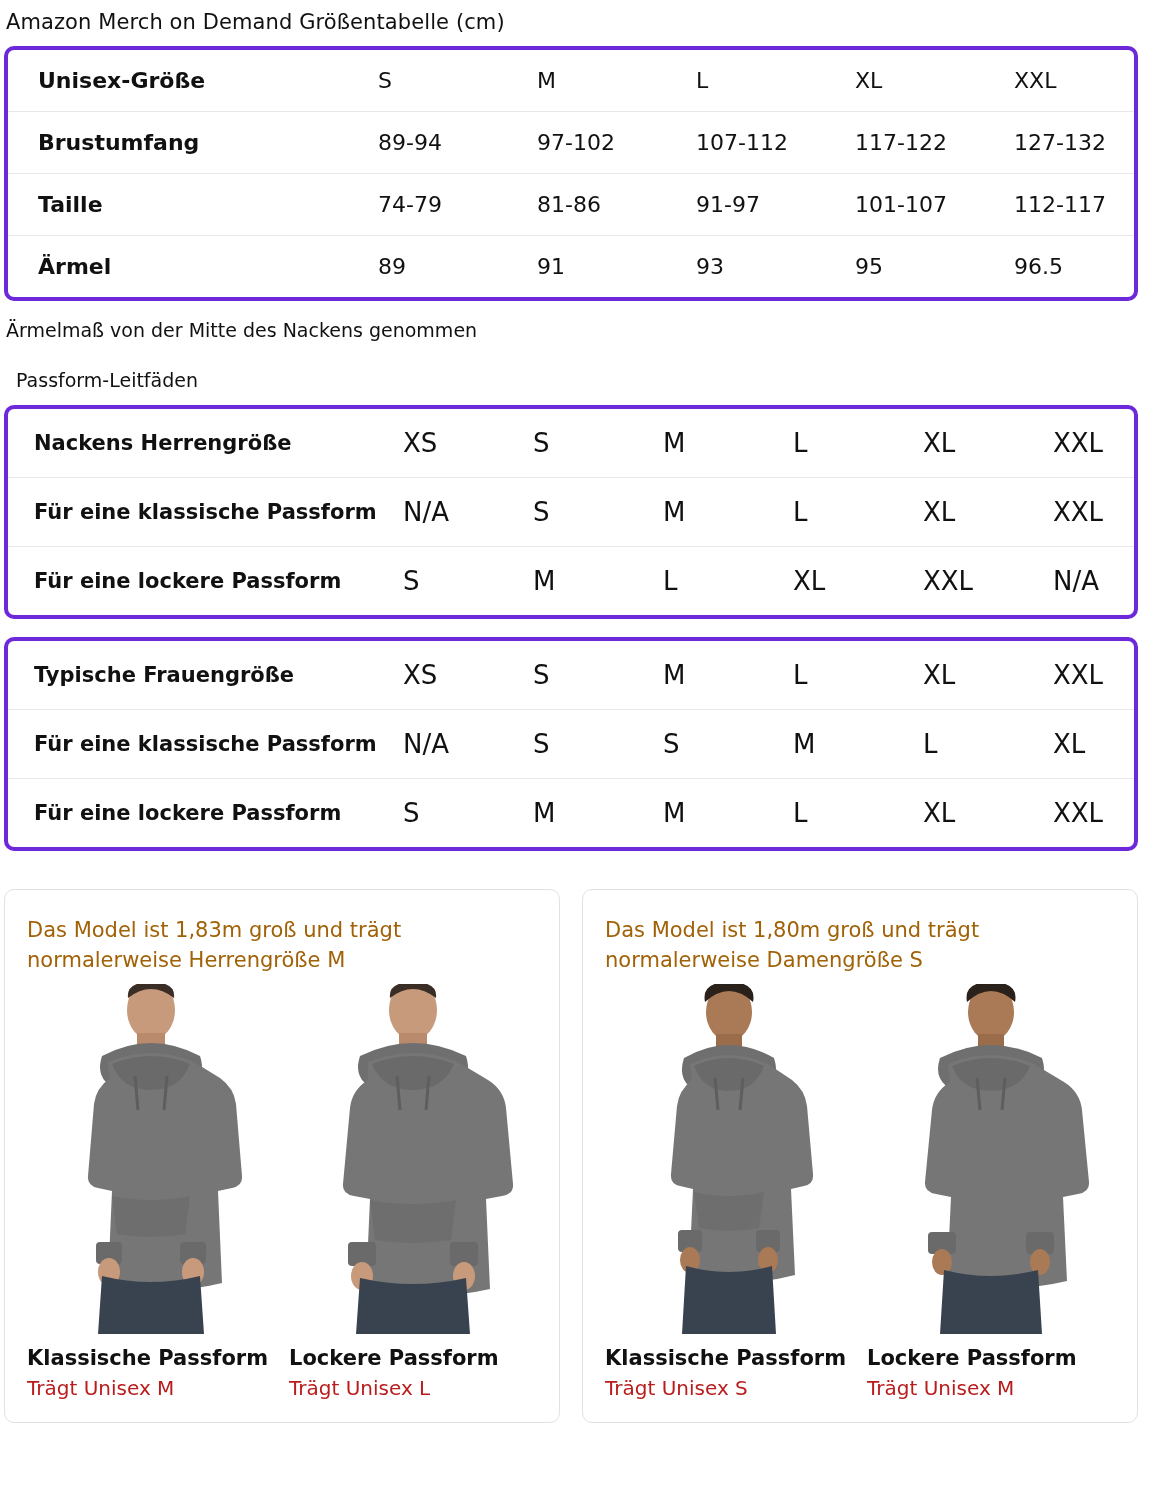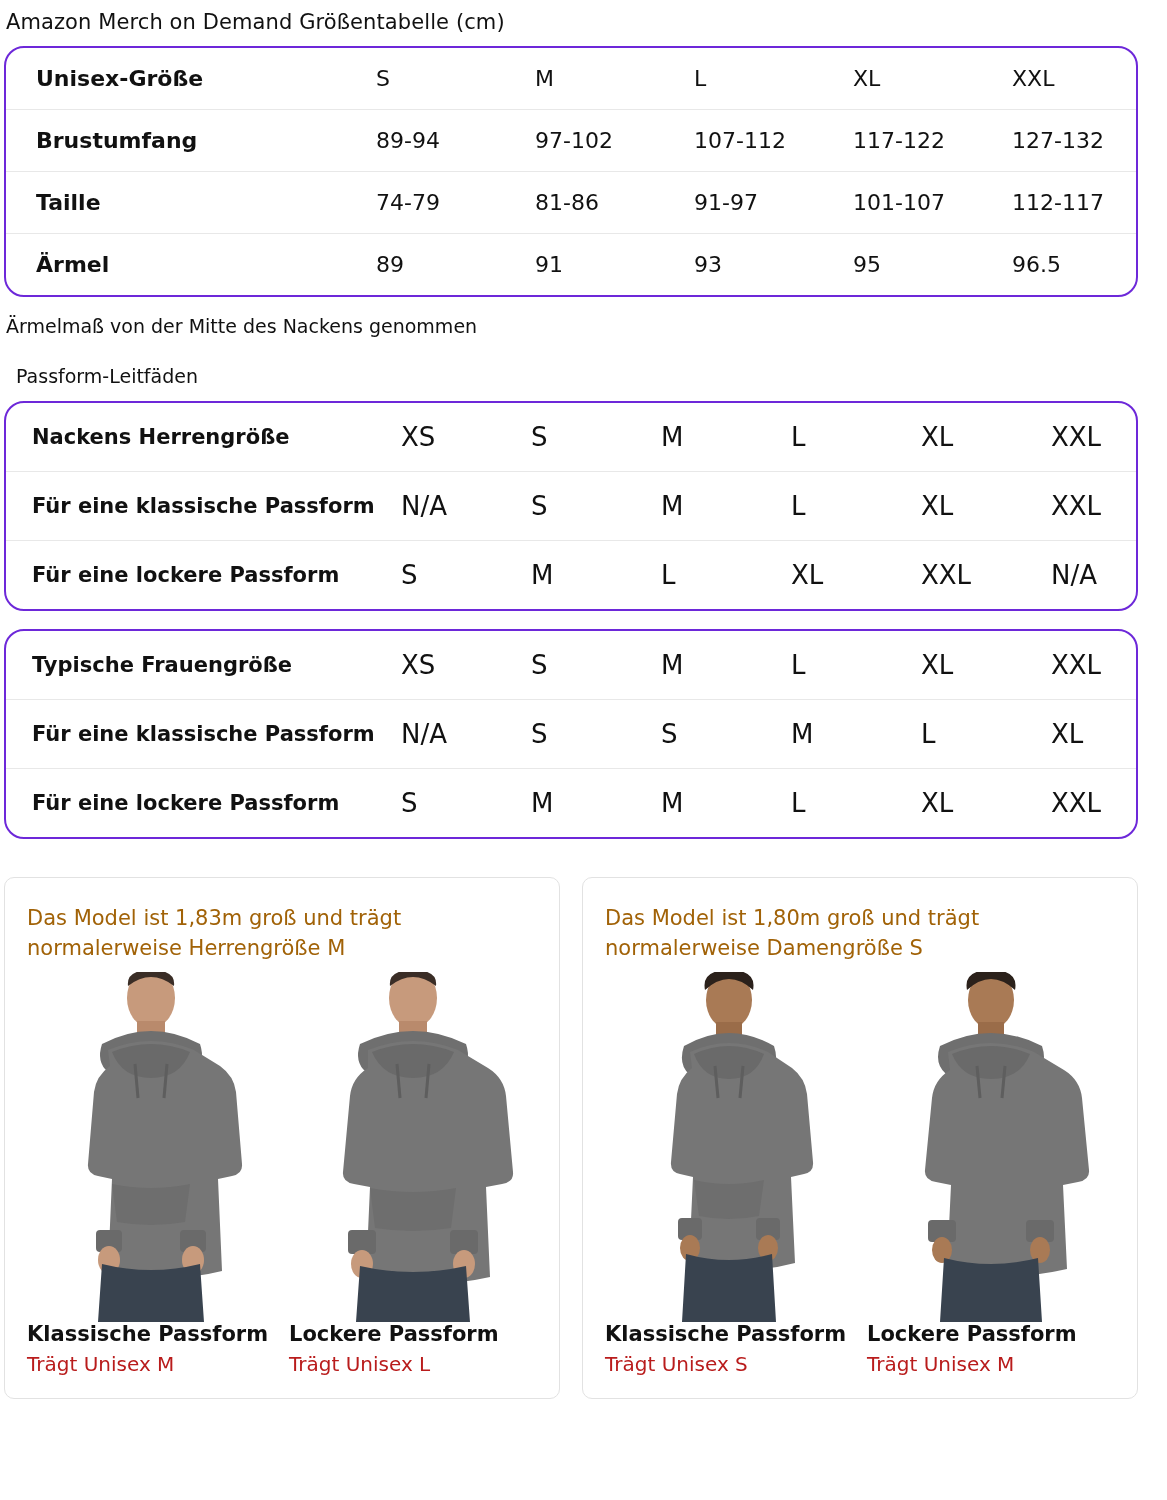--- a/index.html
+++ b/index.html
@@ -21,22 +21,22 @@
   }
 
   .doc-title {
     font-size: 21px;
     color: #111;
     padding: 10px 0 12px 6px;
     letter-spacing: 0.1px;
   }
 
   .table-card {
-    border: 2px solid #6d28d9;
-    border-radius: 20px;
+    border: 4px solid #6d28d9;
+    border-radius: 10px;
     margin: 0 4px 0 4px;
     overflow: hidden;
     background: #fff;
   }
 
   table {
     width: 100%;
     border-collapse: collapse;
     table-layout: fixed;
   }
@@ -122,20 +122,21 @@
   }
   .fig-img {
     width: 100%;
     height: 350px;
     position: relative;
     overflow: hidden;
   }
   .fig-caption {
     font-size: 21px;
     font-weight: bold;
+    margin-top: 12px;
     color: #111;
     text-align: left;
     width: 100%;
   }
   .fig-sub {
     font-size: 20px;
     margin-top: 6px;
     color: #b91c1c;
     text-align: left;
     width: 100%;

